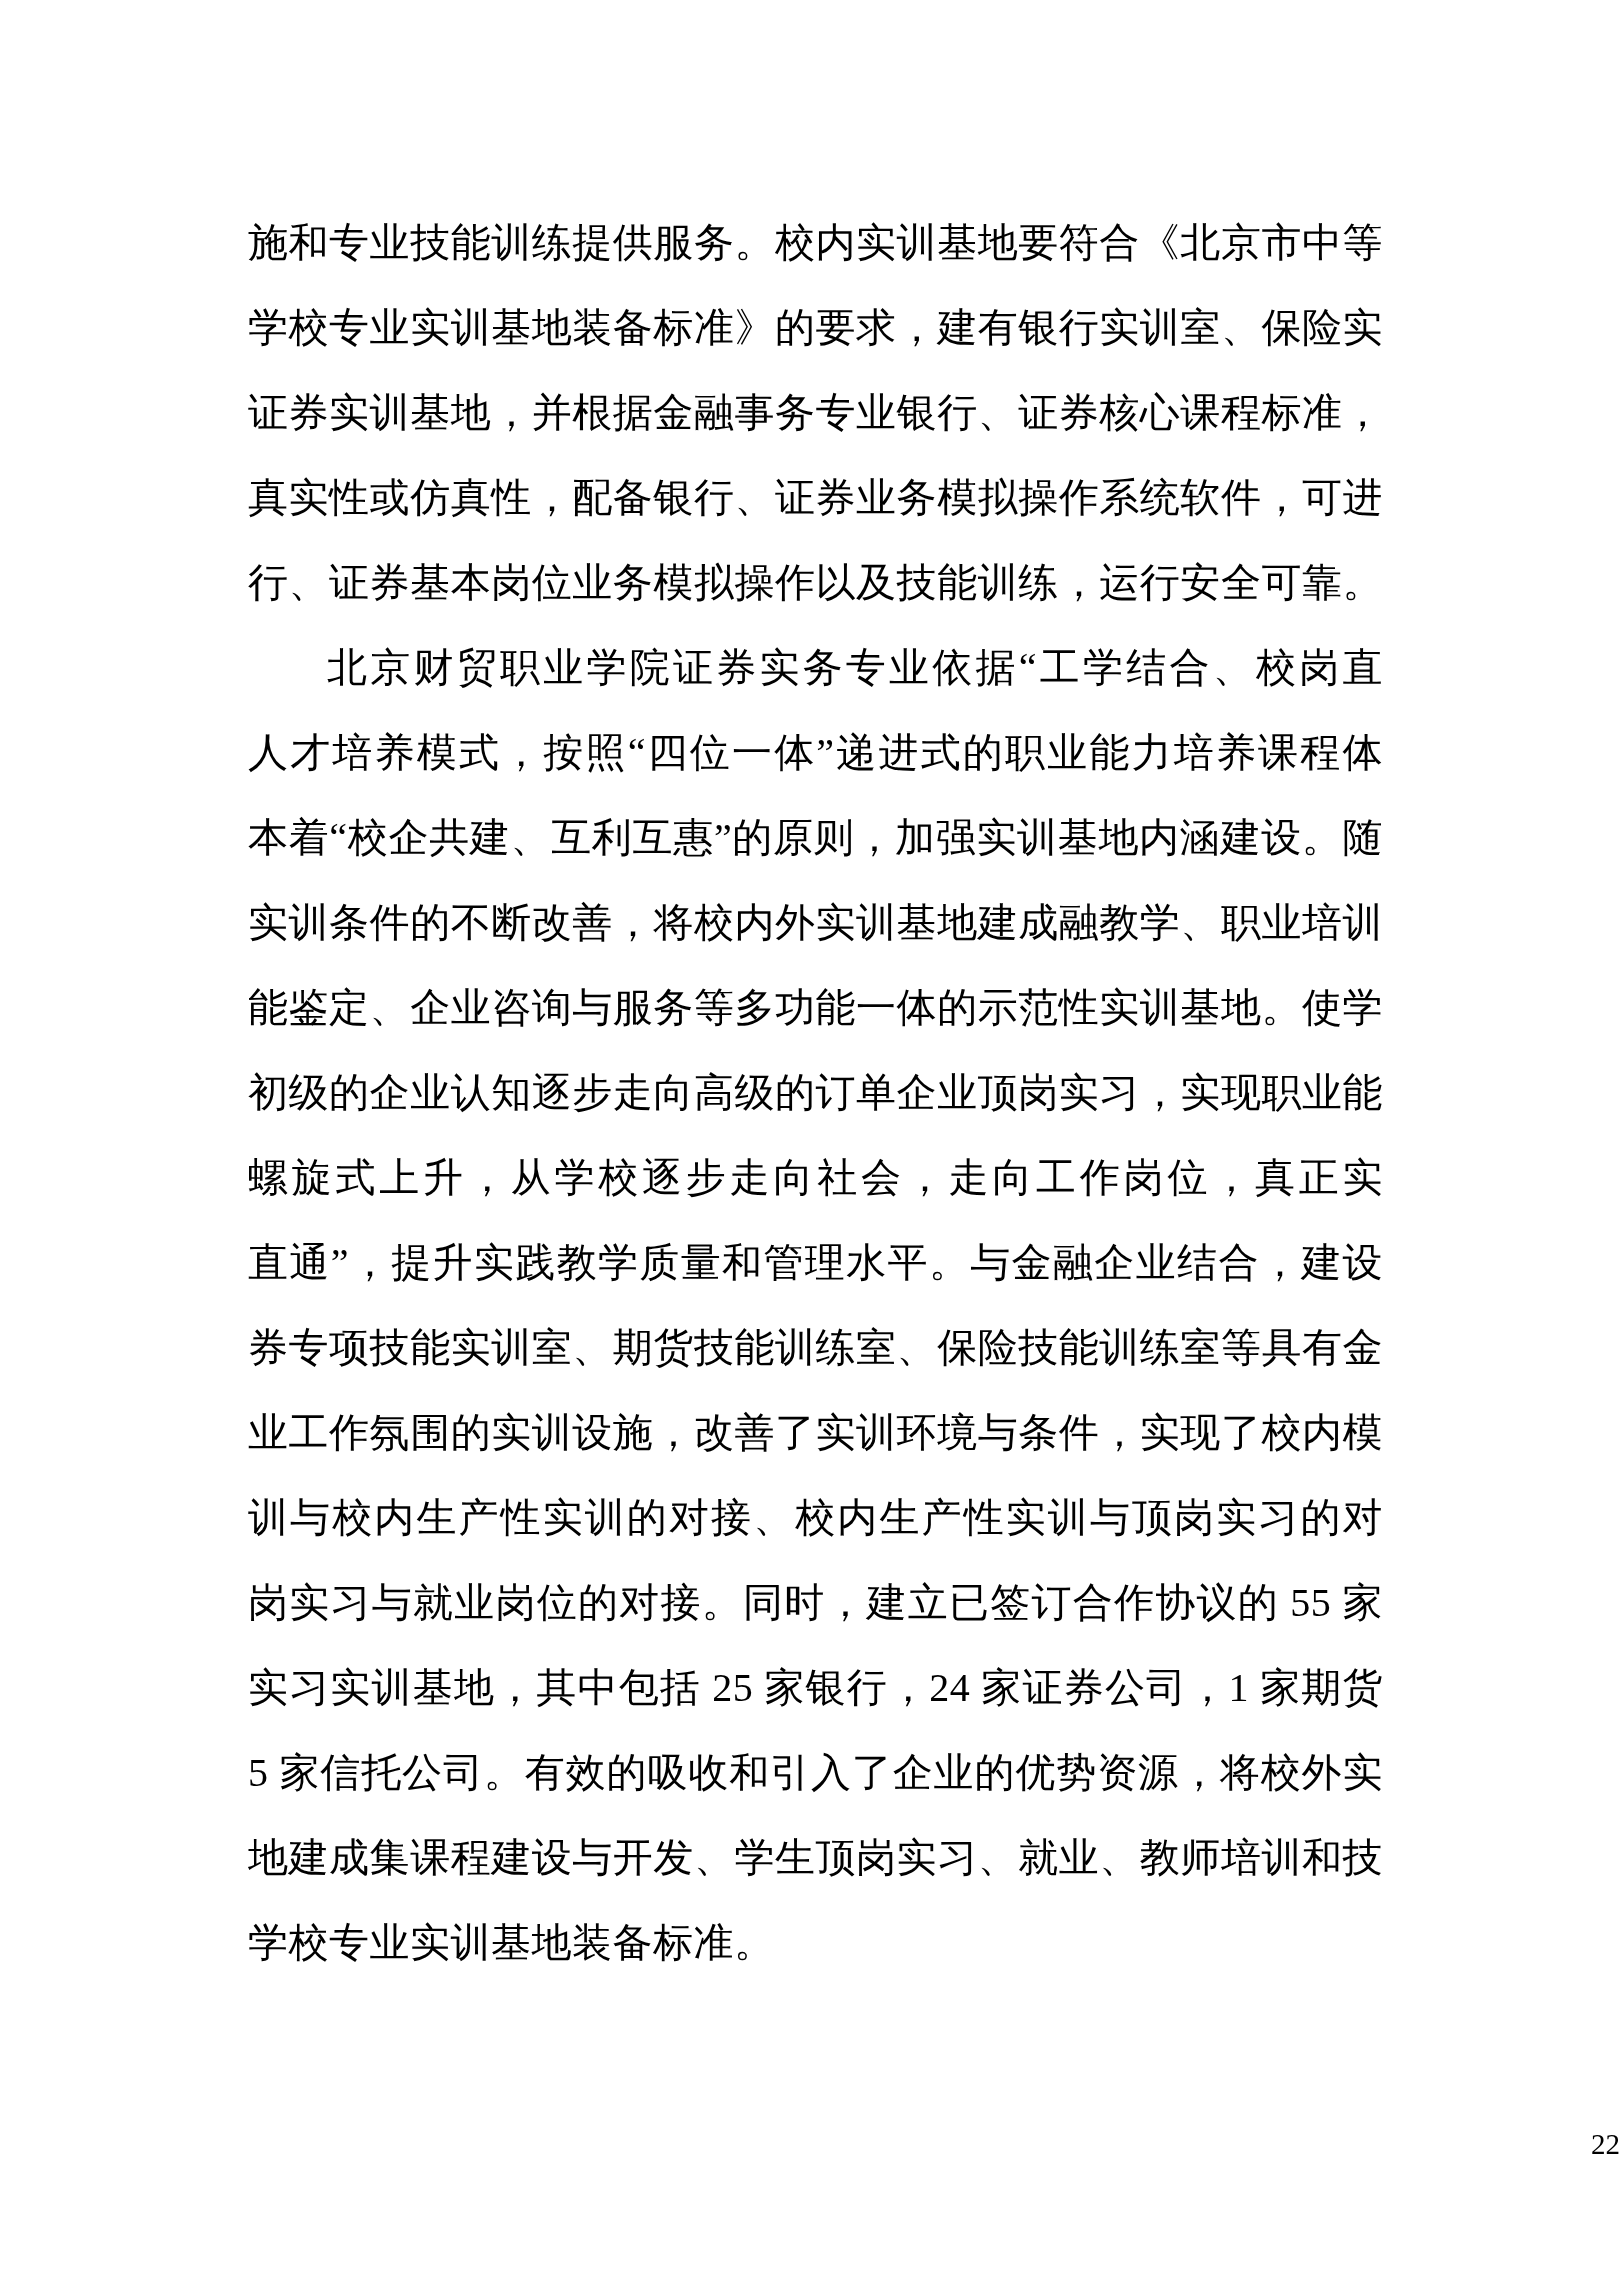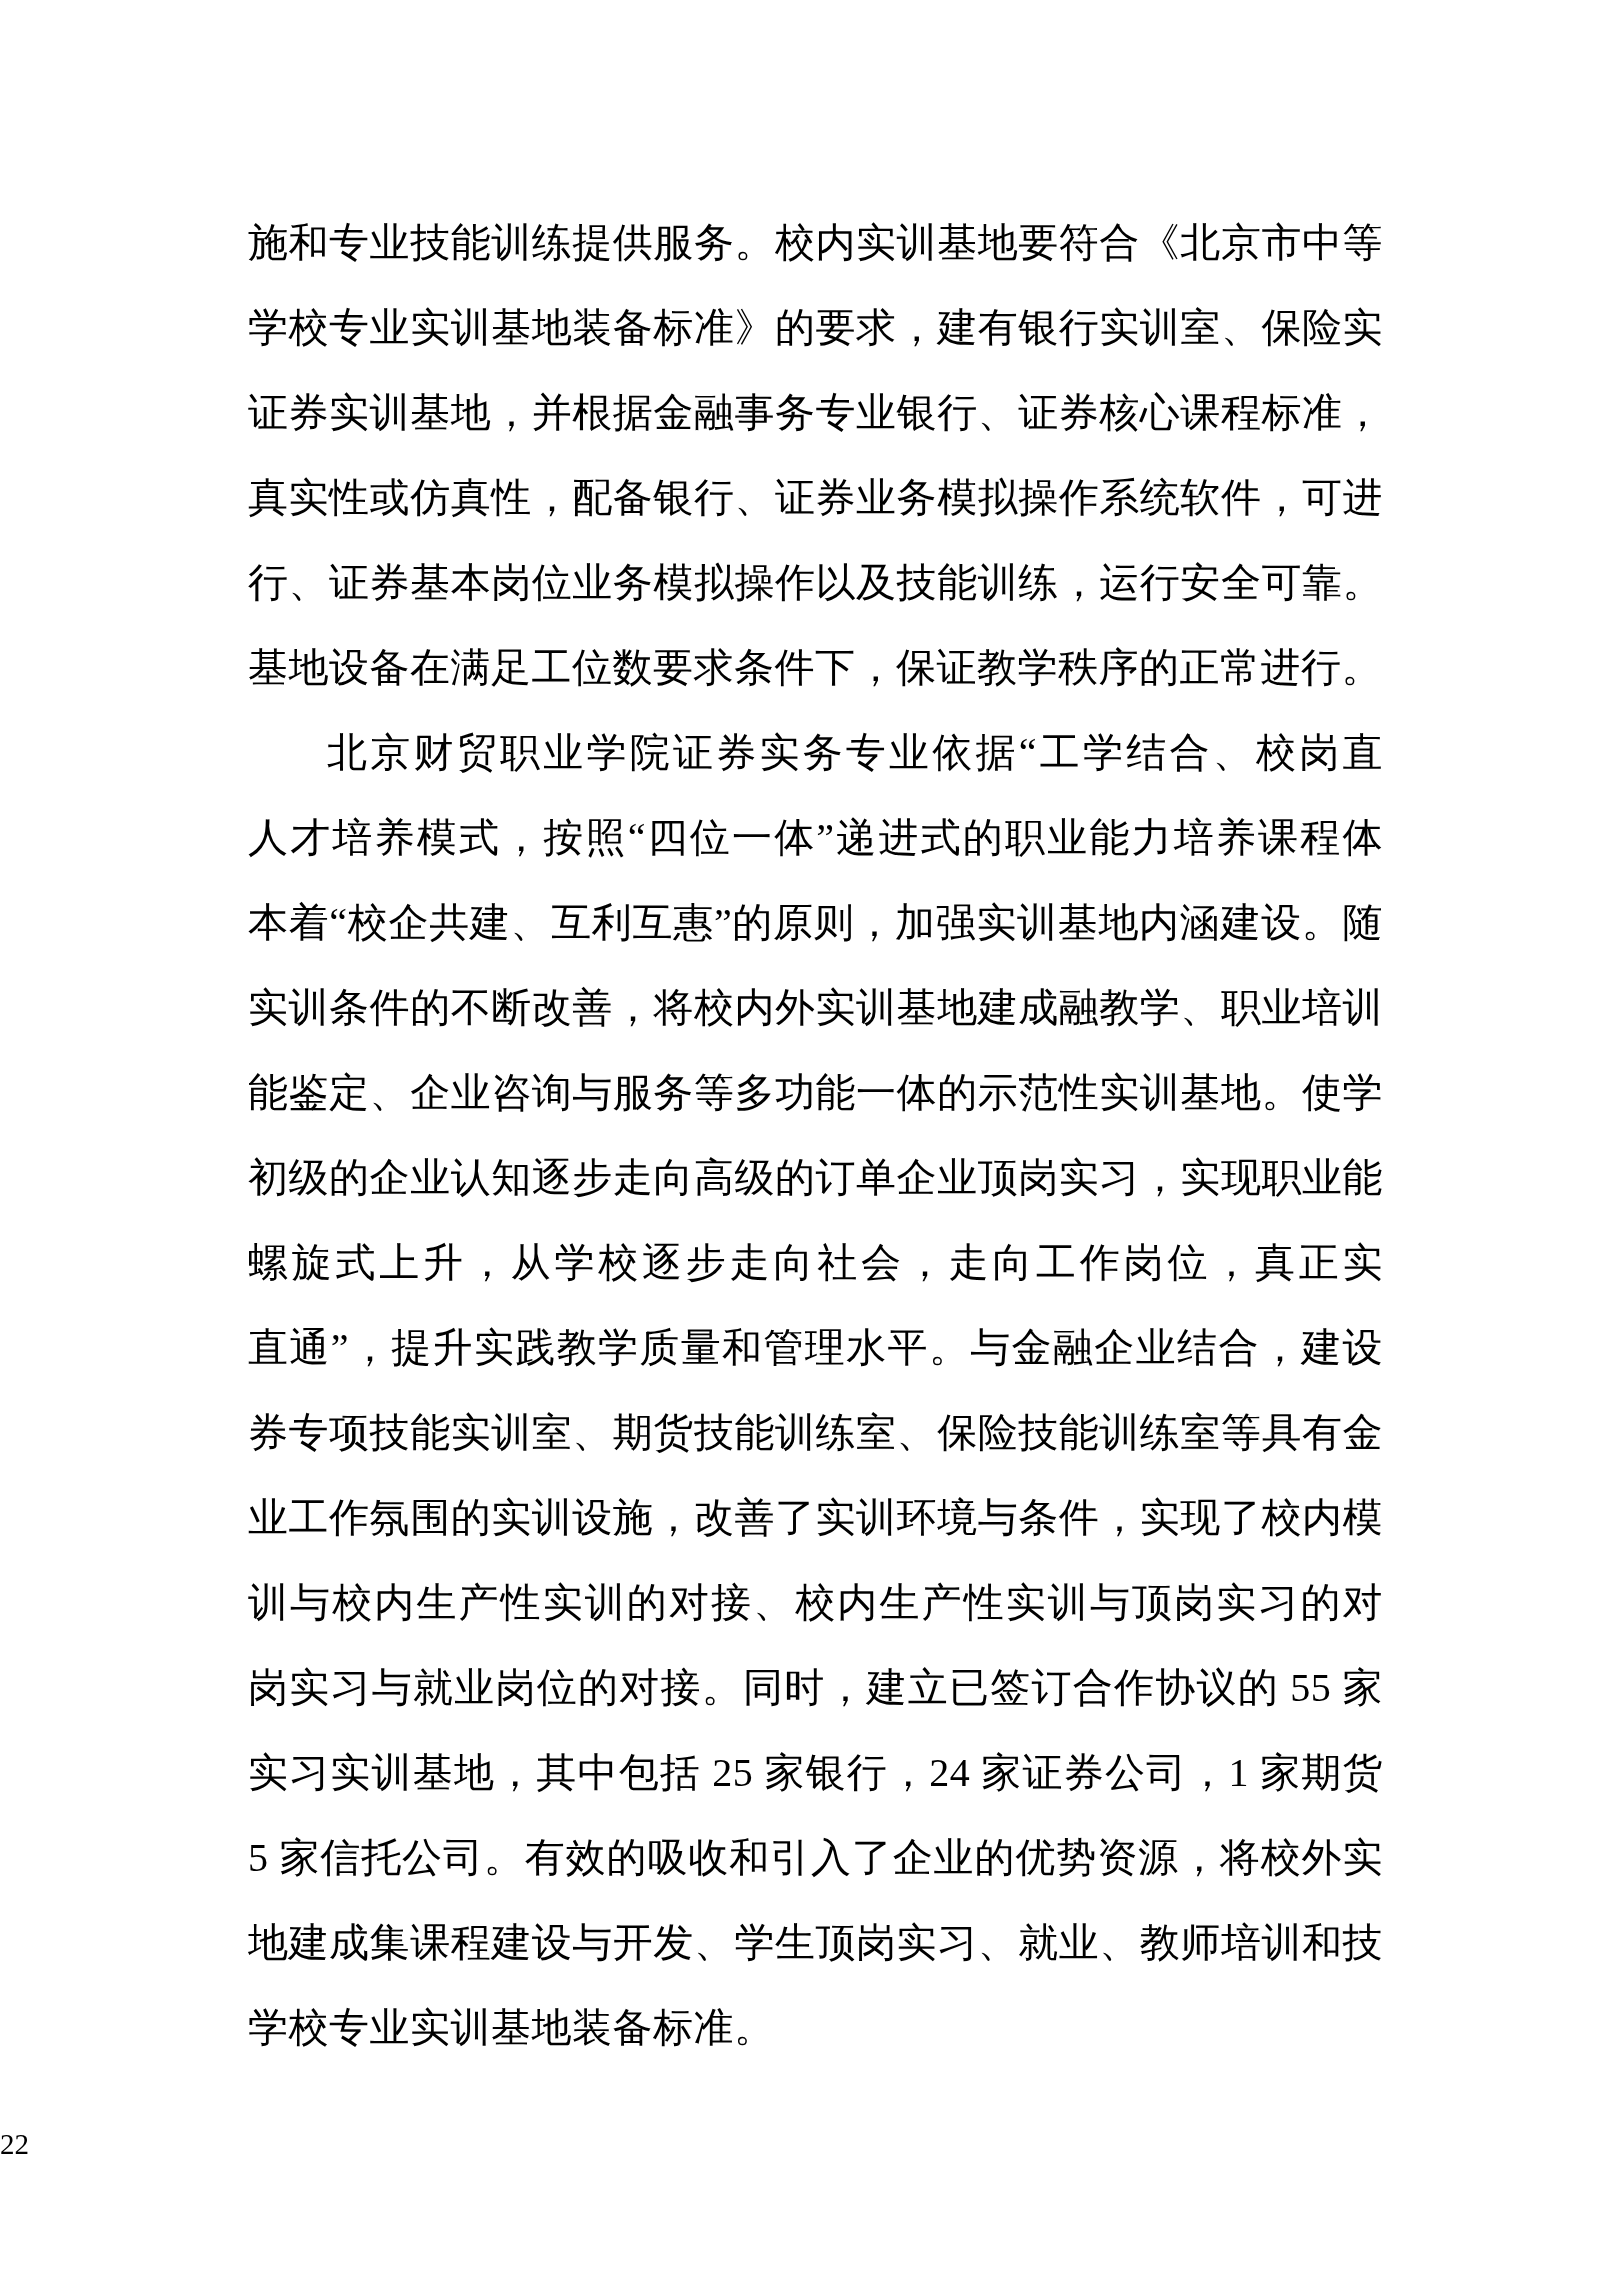--- a/index.html
+++ b/index.html
@@ -40,36 +40,35 @@
   .line.first-indent {
     text-indent: 79px;
   }
   .page-number {
     position: absolute;
     top: 2120px;
     left: 0;
     width: 100%;
     height: 49px;
     line-height: 49px;
-    text-align: left;
+    text-align: right;
     font-size: 29px;
     color: #000000;
   }
 </style>
 </head>
 <body>
 
 <div class="page">
   <div class="text-block">
     <div class="line">施和专业技能训练提供服务。校内实训基地要符合《北京市中等职业</div>
     <div class="line">学校专业实训基地装备标准》的要求，建有银行实训室、保险实训室、</div>
     <div class="line">证券实训基地，并根据金融事务专业银行、证券核心课程标准，具有</div>
     <div class="line">真实性或仿真性，配备银行、证券业务模拟操作系统软件，可进行银</div>
     <div class="line">行、证券基本岗位业务模拟操作以及技能训练，运行安全可靠。实训</div>
-    <div class="line para-end">基地设备在满足工位数要求条件下，保证教学秩序的正常进行。</div>
     <div class="line first-indent">北京财贸职业学院证券实务专业依据“工学结合、校岗直通”的</div>
     <div class="line">人才培养模式，按照“四位一体”递进式的职业能力培养课程体系，</div>
     <div class="line">本着“校企共建、互利互惠”的原则，加强实训基地内涵建设。随着</div>
     <div class="line">实训条件的不断改善，将校内外实训基地建成融教学、职业培训与技</div>
     <div class="line">能鉴定、企业咨询与服务等多功能一体的示范性实训基地。使学生从</div>
     <div class="line">初级的企业认知逐步走向高级的订单企业顶岗实习，实现职业能力的</div>
     <div class="line">螺旋式上升，从学校逐步走向社会，走向工作岗位，真正实现“校岗</div>
     <div class="line">直通”，提升实践教学质量和管理水平。与金融企业结合，建设了证</div>
     <div class="line">券专项技能实训室、期货技能训练室、保险技能训练室等具有金融企</div>
     <div class="line">业工作氛围的实训设施，改善了实训环境与条件，实现了校内模拟实</div>

